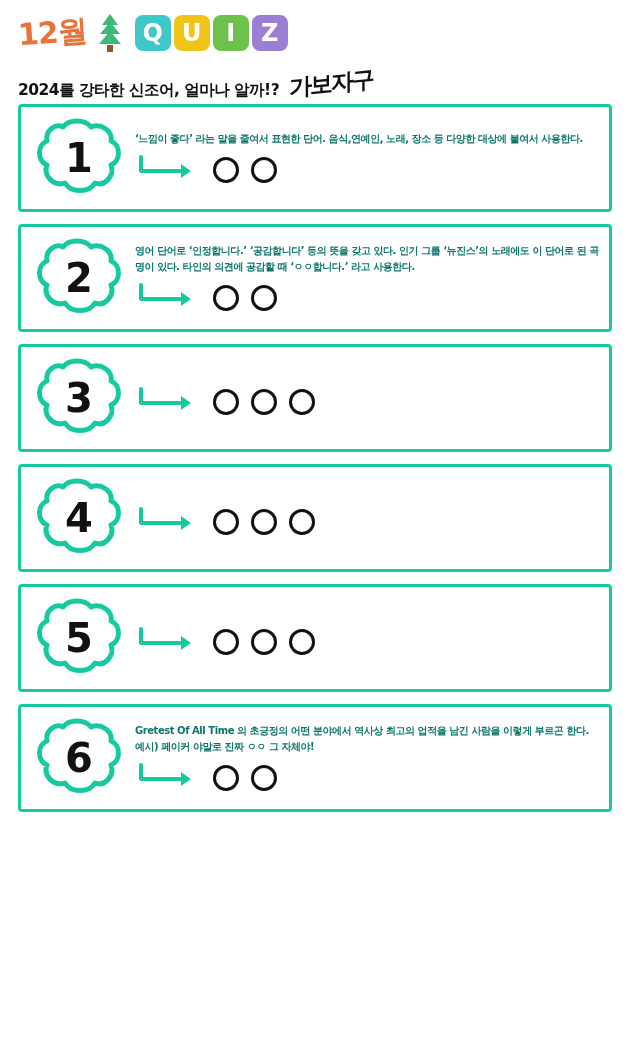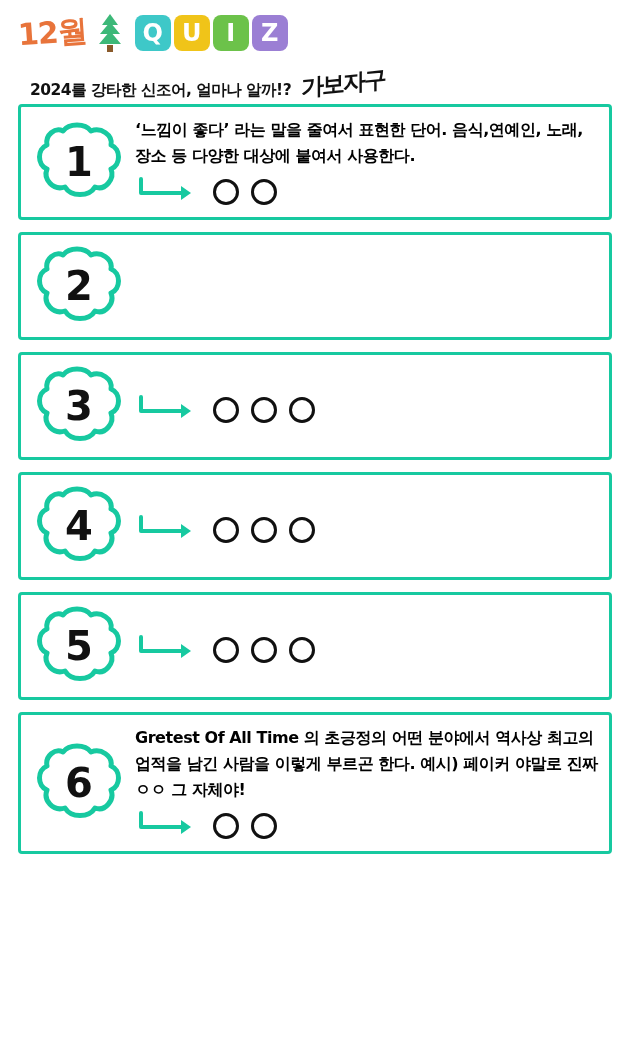--- a/index.html
+++ b/index.html
@@ -91,21 +91,20 @@
     align-items: flex-end;
     gap: 10px;
     margin-top: 10px;
   }
   .subtitle {
     font-family: "DejaVu Sans", sans-serif;
     font-size: 15.5px;
     font-weight: bold;
     color: #111111;
     letter-spacing: -0.5px;
-    margin-left: 12px;
   }
   .handwrite {
     font-family: "DejaVu Sans", sans-serif;
     font-size: 23px;
     font-weight: bold;
     color: #111111;
     transform: rotate(-6deg) skewX(-6deg);
     letter-spacing: -2px;
     margin-bottom: 2px;
   }
@@ -152,24 +151,24 @@
   }
   .body-col {
     flex: 1 1 auto;
     display: flex;
     flex-direction: column;
     justify-content: center;
     padding-left: 4px;
   }
   .qtext {
     font-family: "DejaVu Sans", sans-serif;
-    font-size: 16px;
+    font-size: 10px;
     font-weight: bold;
     line-height: 1.62;
-    color: #000000;
+    color: #0f766e;
     letter-spacing: -0.45px;
   }
   .answer-row {
     display: flex;
     align-items: center;
     margin-top: 8px;
     gap: 10px;
     padding-left: 2px;
   }
   .arrow {
@@ -244,20 +243,33 @@
       <div class="num-col">
         <div class="cloud">
           <svg width="92" height="82" viewBox="0 0 92 82" fill="none">
   <path d="M30 10 C36 2, 52 2, 58 10 C68 6, 80 14, 78 24 C88 28, 88 44, 78 48
            C82 58, 72 70, 62 66 C56 76, 38 76, 32 66 C20 70, 10 58, 14 48
            C4 44, 4 28, 14 24 C12 14, 22 6, 30 10 Z" stroke="#17c9a0" stroke-width="5" fill="none" stroke-linejoin="round"></path>
 </svg>
       <div class="num">2</div>
     </div>
       </div>
+      <div class="body-col">
+        <div class="qtext">영어 단어로 ‘인정합니다.’ ‘공감합니다’ 등의 뜻을 갖고 있다. 인기 그룹 ‘뉴진스’의 노래에도 이 단어로 된 곡명이 있다. 타인의 의견에 공감할 때 ‘ㅇㅇ합니다.’ 라고 사용한다.</div>
+        <div class="answer-row">
+          <span class="arrow"><svg width="66" height="26" viewBox="0 0 66 26" fill="none">
+     <path d="M4 2 L4 16 L48 16" stroke="#17c9a0" stroke-width="4" fill="none" stroke-linecap="round" stroke-linejoin="round"></path>
+     <path d="M44 9 L54 16 L44 23 Z" fill="#17c9a0"></path>
+   </svg></span>
+          <div class="blanks">
+            <span class="blank"></span>
+            <span class="blank"></span>
+          </div>
+        </div>
+      </div>
     </div>
     <div class="card">
       <div class="num-col">
         <div class="cloud">
           <svg width="92" height="82" viewBox="0 0 92 82" fill="none">
   <path d="M30 10 C36 2, 52 2, 58 10 C68 6, 80 14, 78 24 C88 28, 88 44, 78 48
            C82 58, 72 70, 62 66 C56 76, 38 76, 32 66 C20 70, 10 58, 14 48
            C4 44, 4 28, 14 24 C12 14, 22 6, 30 10 Z" stroke="#17c9a0" stroke-width="5" fill="none" stroke-linejoin="round"></path>
 </svg>
       <div class="num">3</div>

